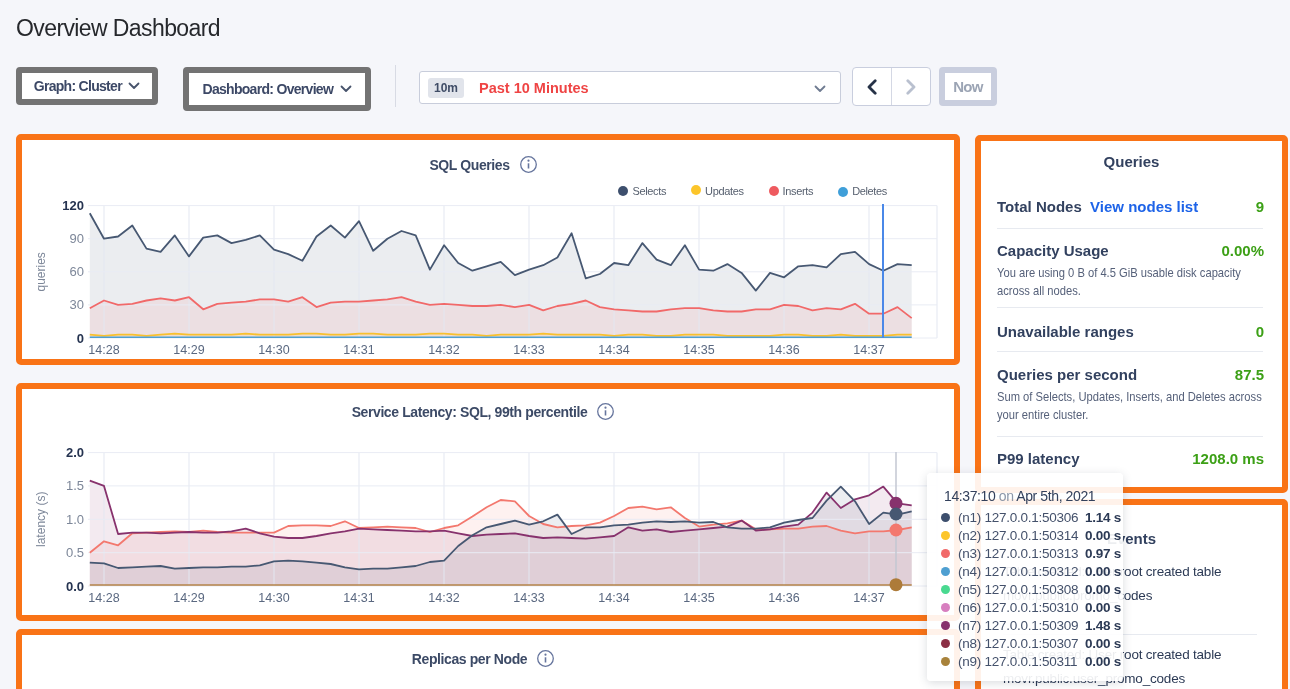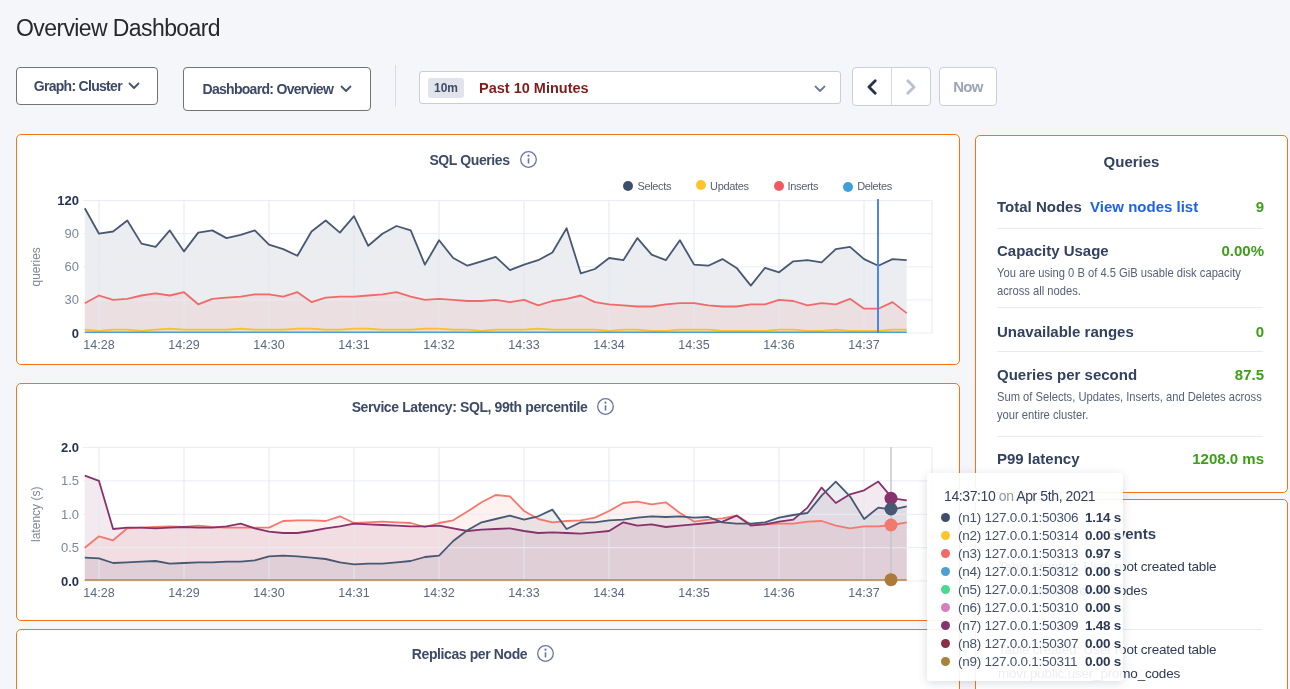--- a/index.html
+++ b/index.html
@@ -1,16 +1,16 @@
 <!DOCTYPE html>
 <html><head><meta charset="utf-8"><style>
 * { margin:0; padding:0; box-sizing:border-box; }
 body { width:1290px; height:689px; overflow:hidden; background:#f5f6fa; font-family:"Liberation Sans", sans-serif; position:relative; }
-.card { position:absolute; background:#fff; border:1px solid #f97316; border-radius:5px; }
-.btn { position:absolute; background:#fff; border:1px solid #737373; border-radius:4px; display:flex; align-items:center; justify-content:center; font-weight:700; font-size:14px; letter-spacing:-0.7px; color:#3c4866; }
+.card { position:absolute; background:#fff; border:6px solid #f97316; border-radius:5px; }
+.btn { position:absolute; background:#fff; border:6px solid #737373; border-radius:4px; display:flex; align-items:center; justify-content:center; font-weight:700; font-size:14px; letter-spacing:-0.7px; color:#3c4866; }
 .ctitle { position:absolute; left:0; right:0; display:flex; align-items:center; justify-content:center; font-weight:700; font-size:14px; letter-spacing:-0.4px; color:#3c4a66; transform:translateX(-5px); }
 .ldot { width:10px; height:10px; border-radius:50%; display:inline-block; margin-right:4px; }
 .srow { position:absolute; left:22px; right:24px; display:flex; align-items:center; font-weight:700; font-size:15px; color:#32415f; }
 .sdiv { position:absolute; left:22px; right:25px; height:1px; background:#e7eaf0; }
 .sdesc { position:absolute; left:22px; width:283px; font-size:13px; color:#56617a; line-height:17.5px; transform:scaleX(0.86); transform-origin:0 0; white-space:nowrap; }
 .green { color:#3ca016; margin-left:auto; }
 .trow { display:flex; align-items:center; height:18.1px; font-size:13.5px; letter-spacing:-0.25px; color:#44516b; }
 .tdot { width:9px; height:9px; border-radius:50%; margin:0 8px 0 14px; flex:none; }
 .tlab { width:127px; }
 .tval { font-weight:700; color:#2c3a55; }
@@ -21,21 +21,21 @@
 <div class="btn" style="left:16px;top:67px;width:142px;height:38px">Graph:&nbsp;Cluster&nbsp;&nbsp;<svg width="12" height="8" viewBox="0 0 12 8">
       <path d="M1.5 1.5 L6 6 L10.5 1.5" fill="none" stroke="#47536b" stroke-width="1.8" stroke-linecap="round" stroke-linejoin="round"></path>
     </svg></div>
 <div class="btn" style="left:183px;top:67px;width:188px;height:44px">Dashboard:&nbsp;Overview&nbsp;&nbsp;<svg width="12" height="8" viewBox="0 0 12 8">
       <path d="M1.5 1.5 L6 6 L10.5 1.5" fill="none" stroke="#47536b" stroke-width="1.8" stroke-linecap="round" stroke-linejoin="round"></path>
     </svg></div>
 <div style="position:absolute;left:395px;top:65px;width:1px;height:42px;background:#d8dbe4"></div>
 
 <div style="position:absolute;left:419px;top:71px;width:422px;height:33px;background:#fff;border:1px solid #c8cddb;border-radius:3px;display:flex;align-items:center">
   <span style="margin-left:8px;background:#e1e4eb;border-radius:3px;font-size:12px;font-weight:700;color:#3f4c66;padding:3px 6px">10m</span>
-  <span style="margin-left:15px;font-size:14.5px;font-weight:700;color:#7f1d1d">Past 10 Minutes</span>
+  <span style="margin-left:15px;font-size:14.5px;font-weight:700;color:#ef4444">Past 10 Minutes</span>
   <span style="margin-left:auto;margin-right:14px"><svg width="12" height="8" viewBox="0 0 12 8">
         <path d="M1.5 1.5 L6 6 L10.5 1.5" fill="none" stroke="#6f7b91" stroke-width="1.8" stroke-linecap="round" stroke-linejoin="round"></path>
       </svg></span>
 </div>
 
 <div style="position:absolute;left:852px;top:67px;width:79px;height:39px;background:#fff;border:1px solid #c9cede;border-radius:4px;display:flex">
   <div style="flex:1;display:flex;align-items:center;justify-content:center;border-right:1px solid #d4d8e4">
     <svg width="10" height="16" viewBox="0 0 10 16">
         <path d="M8.2 1.8 L2 8 L8.2 14.2" fill="none" stroke="#263247" stroke-width="2.8" stroke-linecap="round" stroke-linejoin="round"></path>
       </svg>

